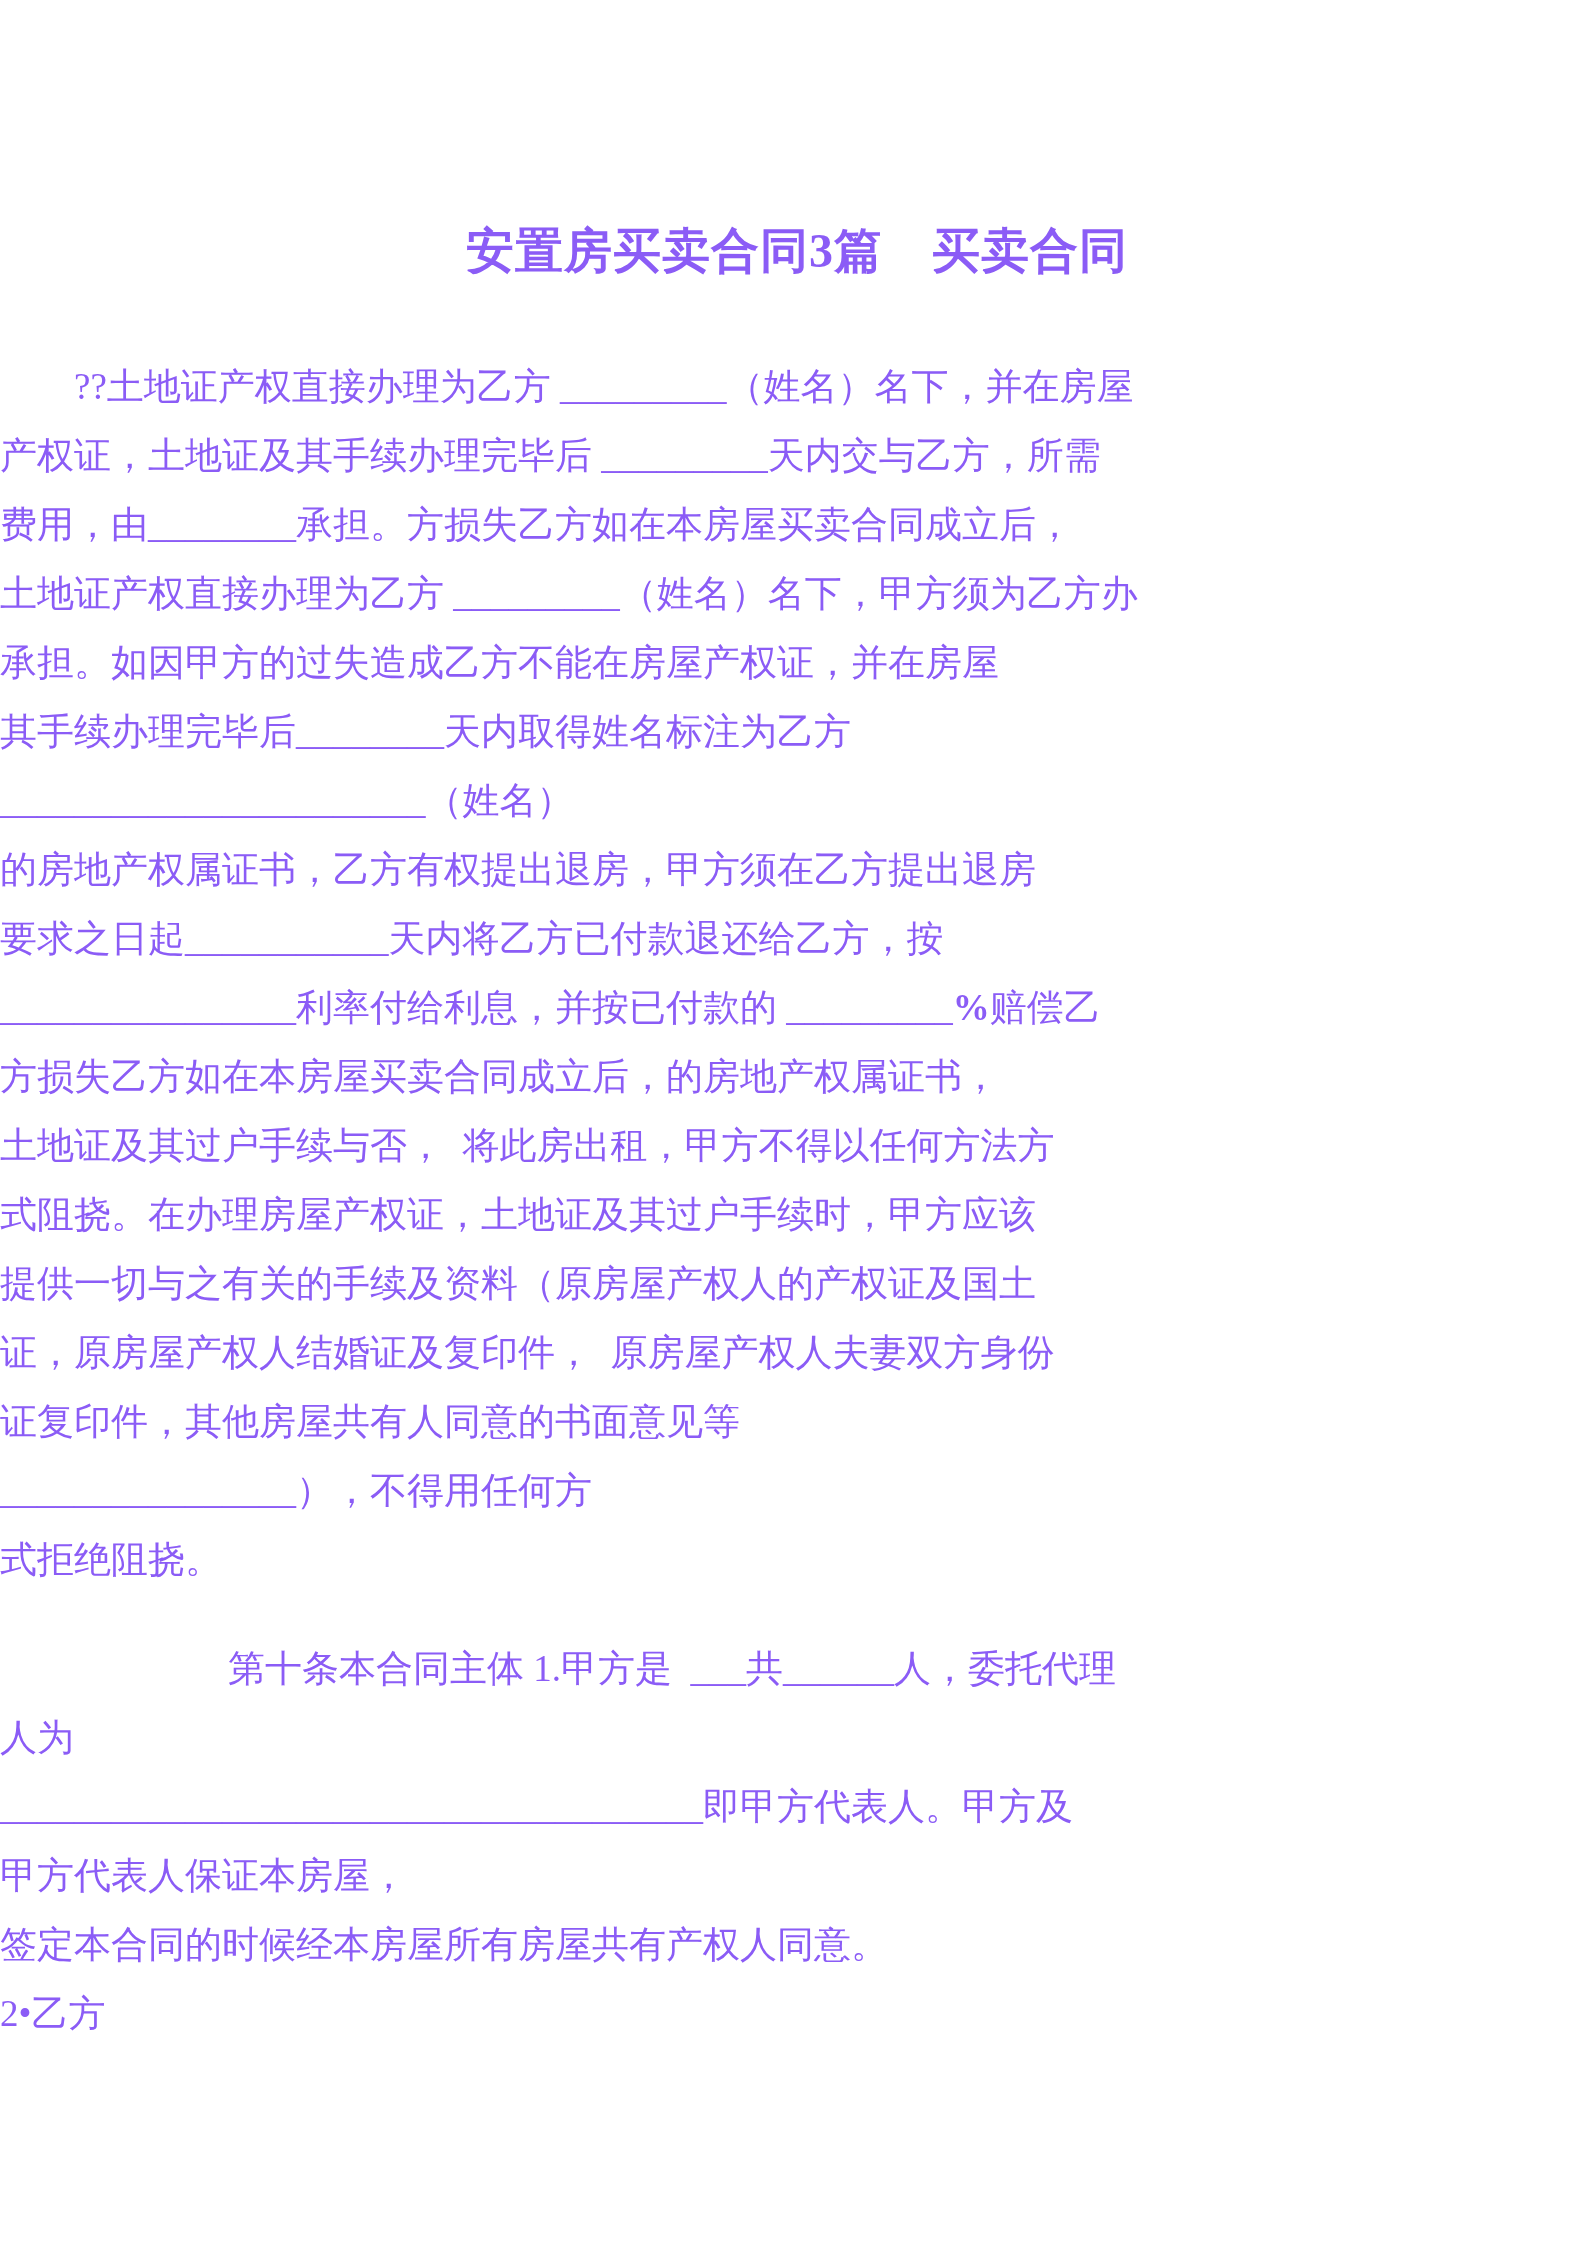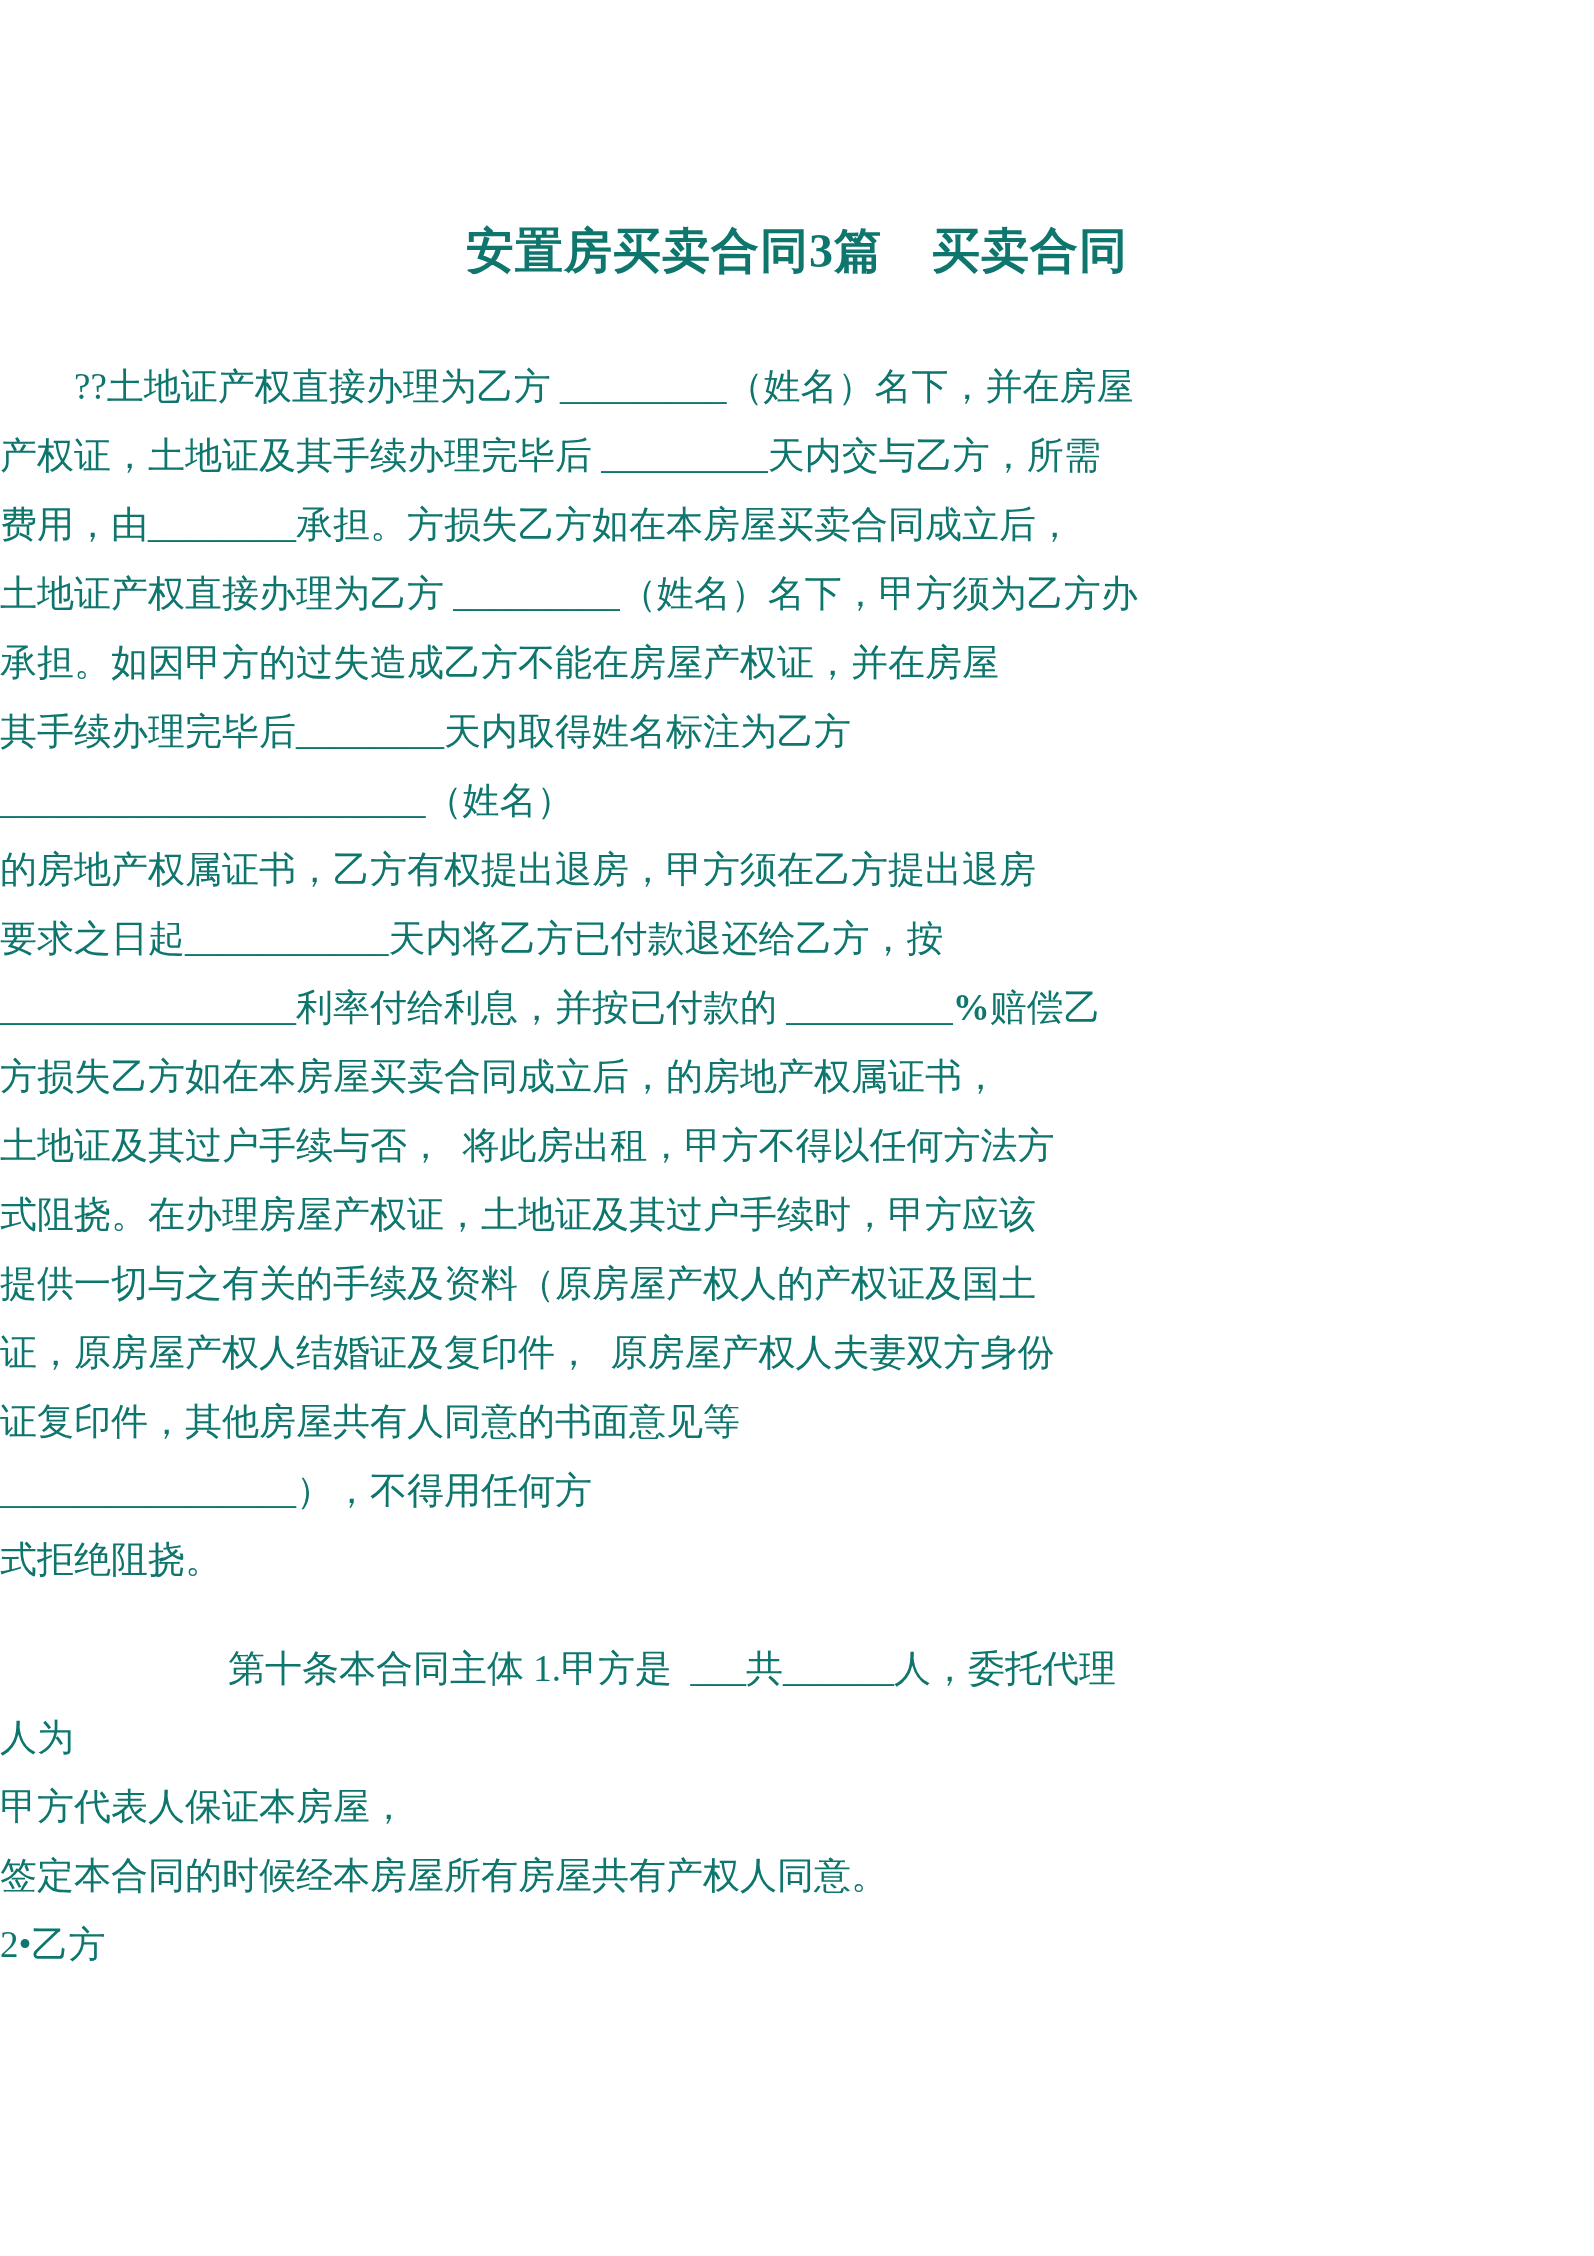--- a/index.html
+++ b/index.html
@@ -5,21 +5,21 @@
   html, body {
     margin: 0;
     padding: 0;
     background: #ffffff;
   }
   .page {
     position: relative;
     width: 1594px;
     height: 2256px;
     background: #ffffff;
-    color: #0f766e;
+    color: #8b5cf6;
     font-family: "Liberation Serif", "DejaVu Serif", serif;
     box-sizing: border-box;
     padding-top: 222px;
     overflow: hidden;
   }
   .doc-title {
     text-align: center;
     font-size: 48px;
     font-weight: 700;
     line-height: 1.2;
@@ -69,17 +69,18 @@
         <div class="line">式阻挠。在办理房屋产权证，土地证及其过户手续时，甲方应该</div>
         <div class="line">提供一切与之有关的手续及资料（原房屋产权人的产权证及国土</div>
         <div class="line">证，原房屋产权人结婚证及复印件，  原房屋产权人夫妻双方身份</div>
         <div class="line">证复印件，其他房屋共有人同意的书面意见等</div>
         <div class="line">________________），不得用任何方</div>
         <div class="line">式拒绝阻挠。</div>
       </div>
     <div class="para2">
         <div class="line">第十条本合同主体 1.甲方是  ___共______人，委托代理</div>
         <div class="line">人为</div>
+        <div class="line">______________________________________即甲方代表人。甲方及</div>
         <div class="line">甲方代表人保证本房屋，</div>
         <div class="line split"><span>签定本合同的时候经本房屋所有房屋共有产权人同意。</span><span>2•乙方</span></div>
       </div>
   </div>
 </div>
 
 </body></html>

